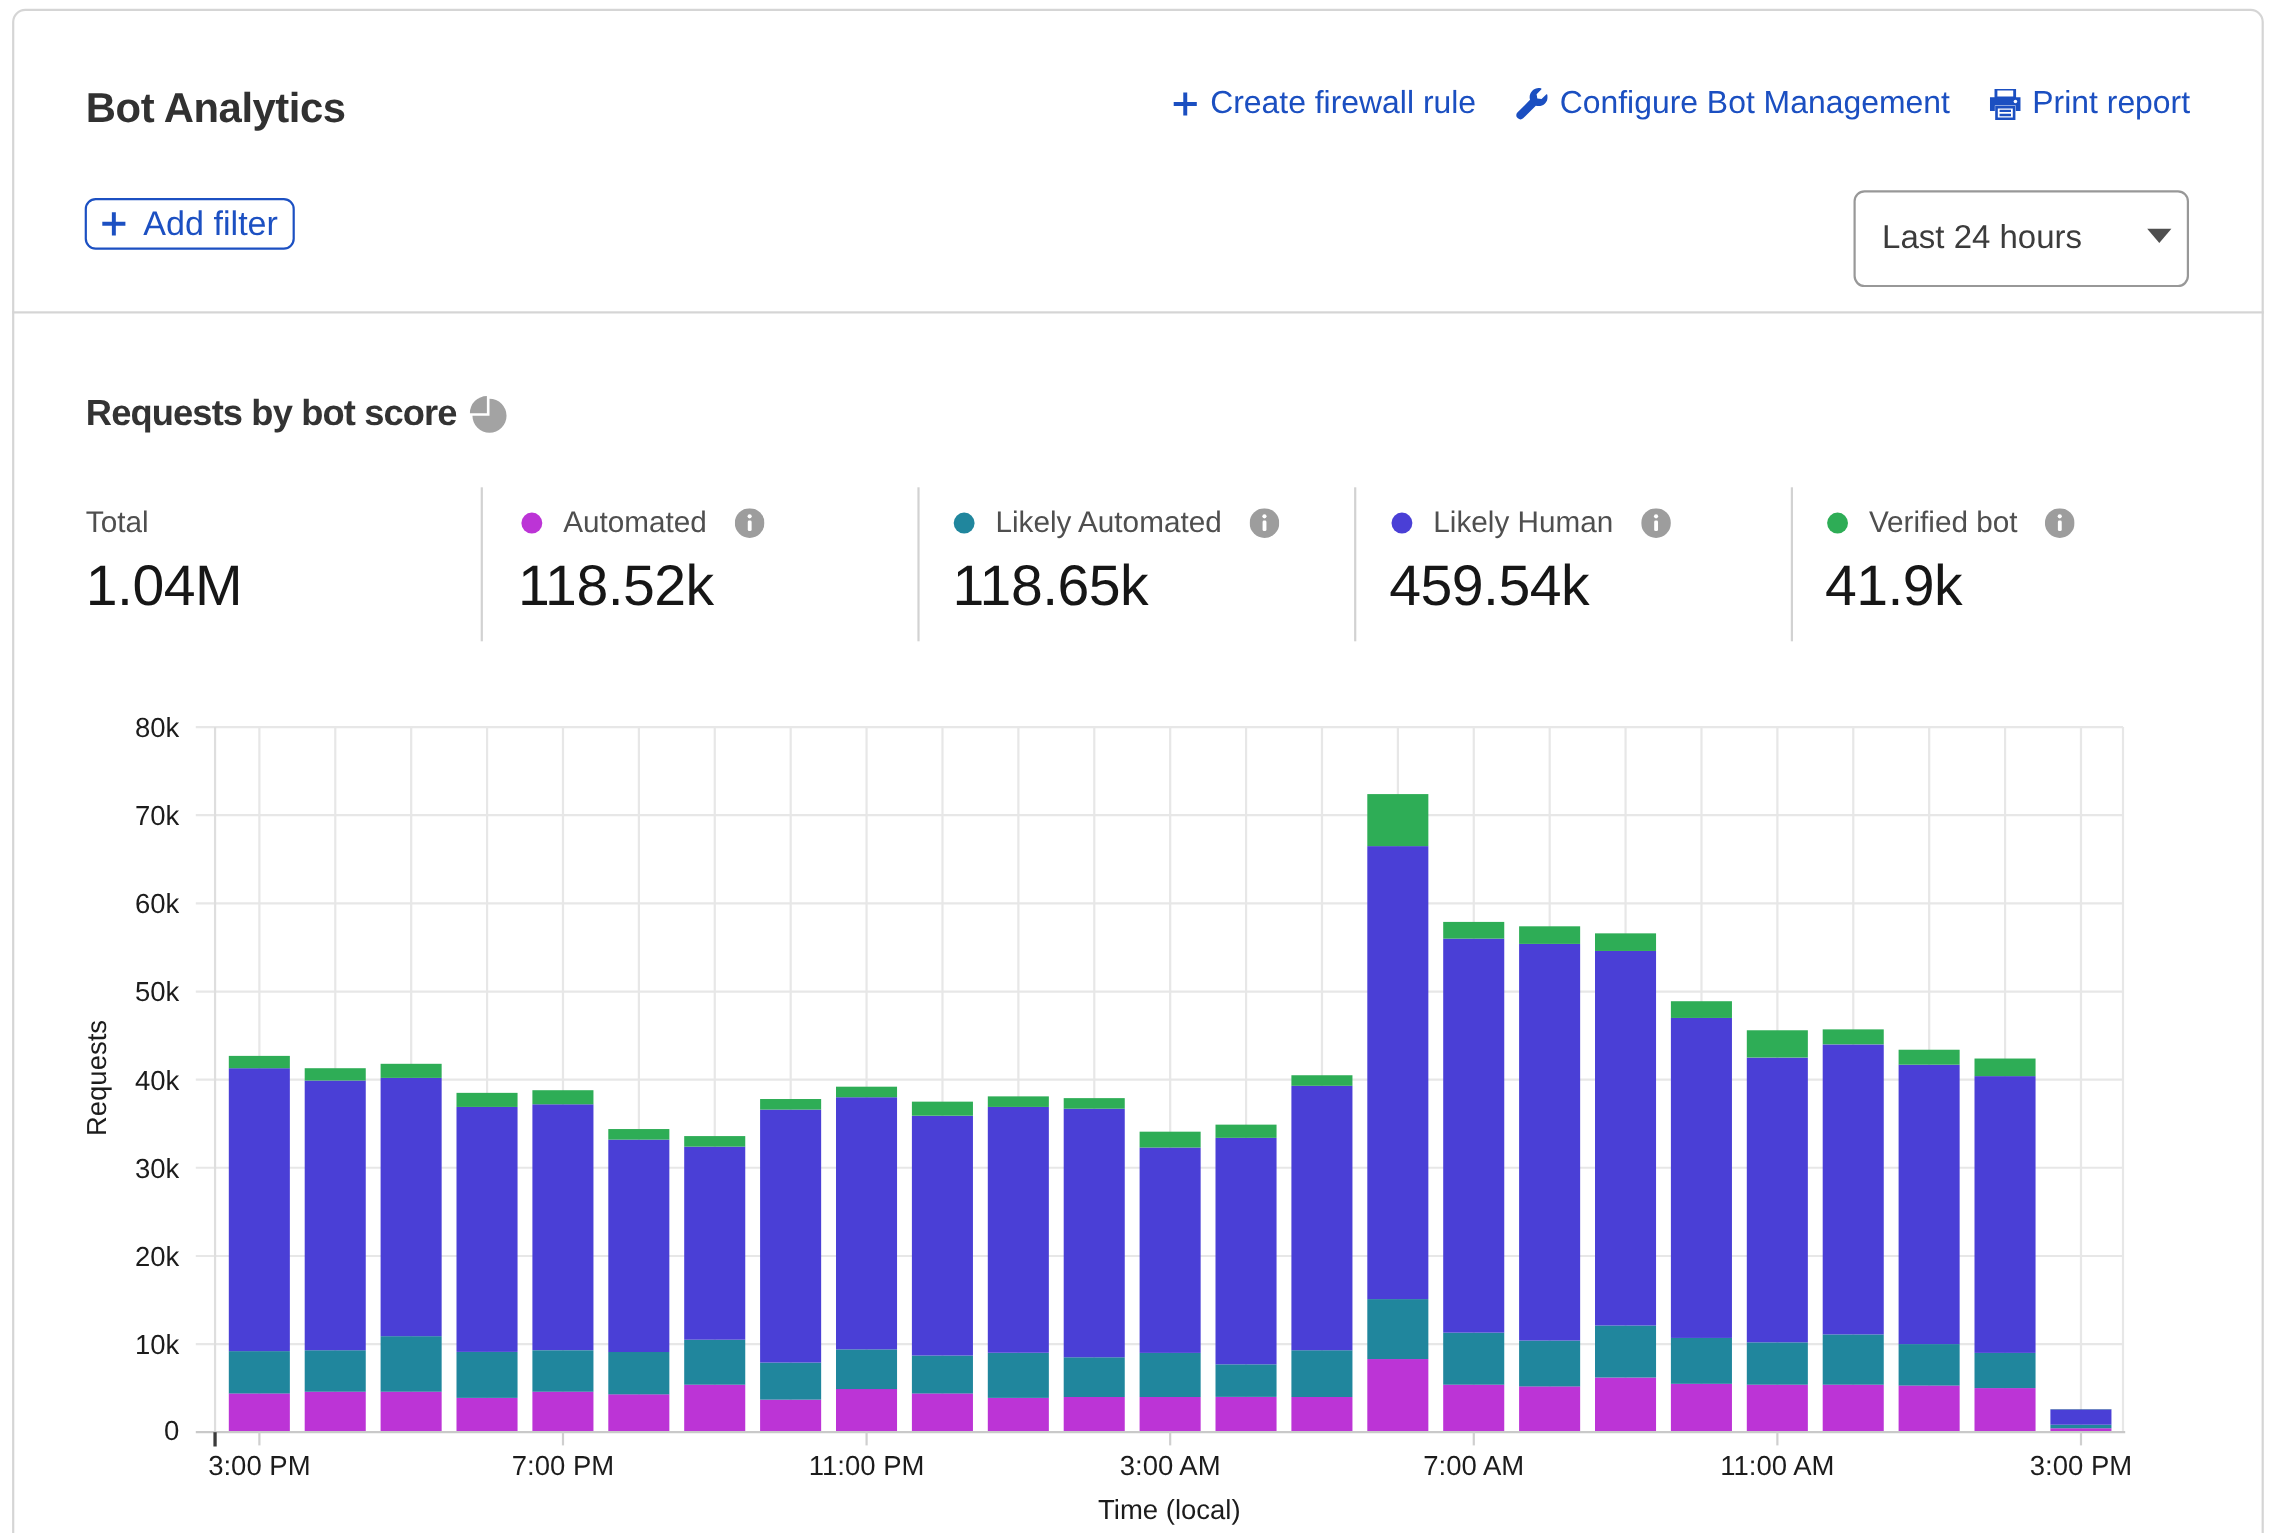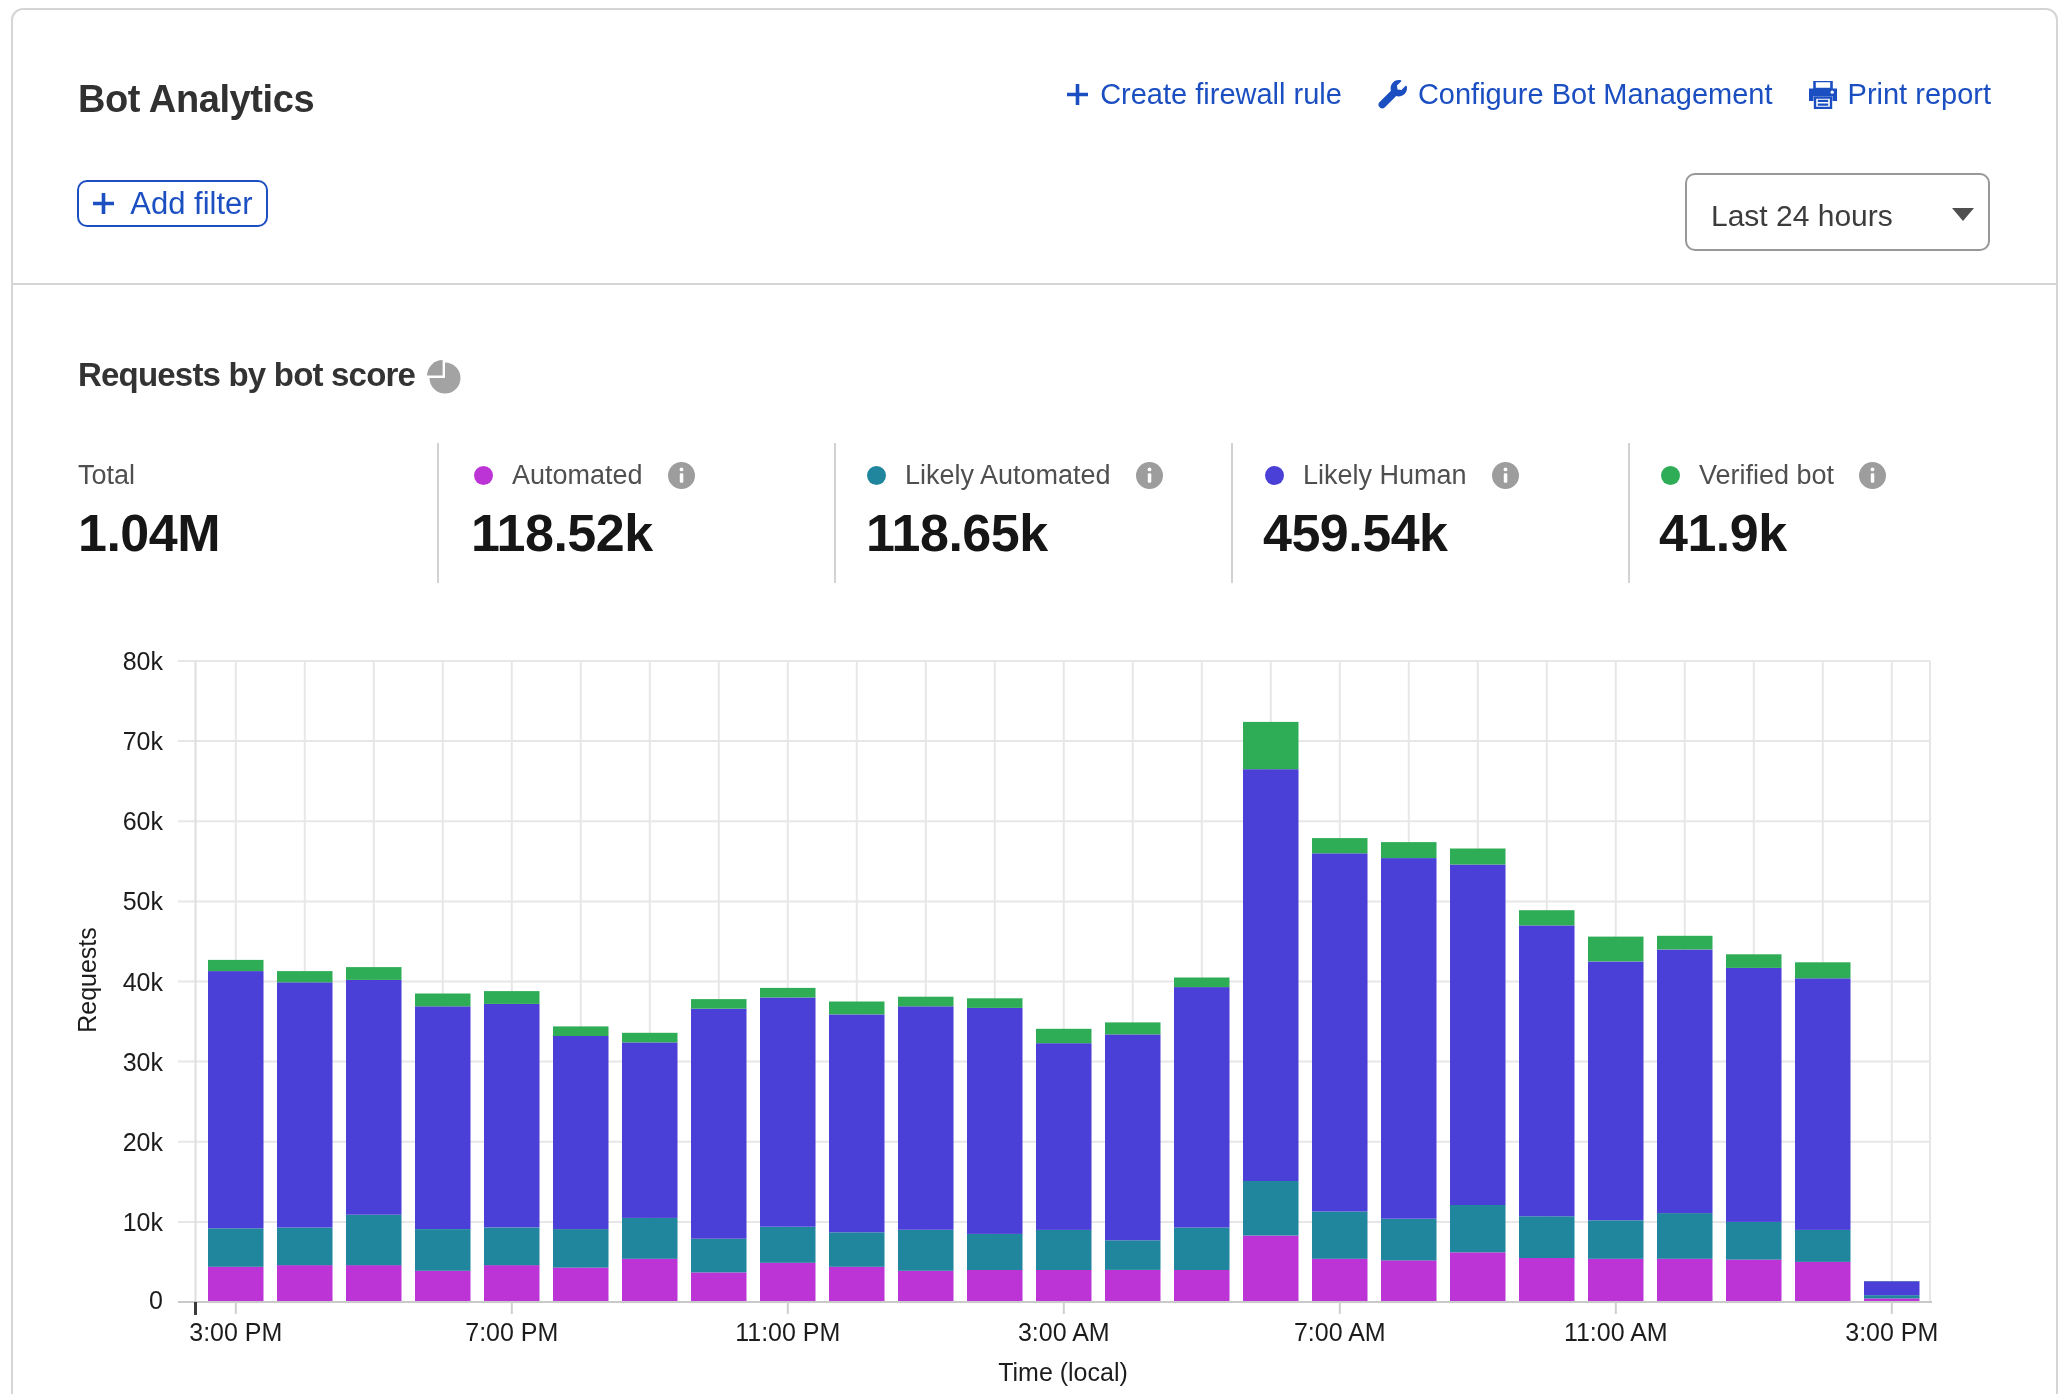--- a/index.html
+++ b/index.html
@@ -1,28 +1,28 @@
 <!DOCTYPE html>
 <html><head><meta charset="utf-8"><style>
 * { margin:0; padding:0; box-sizing:border-box; }
 html,body { width:2070px; height:1394px; background:#fff; font-family:"Liberation Sans", sans-serif; position:relative; overflow:hidden; }
 .card { position:absolute; left:11px; top:8px; width:2047px; height:1500px; border:2px solid #d5d5d5; border-radius:12px; background:#fff; }
 .hdivider { position:absolute; left:11px; top:283px; width:2047px; height:2px; background:#d5d5d5; }
 .h1 { position:absolute; left:78px; top:78px; font-size:38px; font-weight:700; color:#313131; letter-spacing:-0.4px; }
 .links { position:absolute; top:78px; right:79px; display:flex; align-items:center; gap:36px; }
 .link { display:flex; align-items:center; gap:11px; color:#1b4fc1; font-size:29px; }
 .addfilter { position:absolute; left:77px; top:180px; width:191px; height:47px; border:2.5px solid #1c50c2; border-radius:10px; display:flex; align-items:center; justify-content:center; gap:15px; color:#1c50c2; font-size:31px; }
-.dropdown { position:absolute; left:1685px; top:173px; width:305px; height:78px; border:2px solid #989898; border-radius:10px; background:#fff; }
+.dropdown { position:absolute; left:1685px; top:173px; width:305px; height:88px; border:2px solid #989898; border-radius:10px; background:#fff; }
 .dropdown .txt { position:absolute; left:24px; top:24px; font-size:30px; color:#3c3c3c; }
 .caret { position:absolute; right:14px; top:33px; width:0; height:0; border-left:11.5px solid transparent; border-right:11.5px solid transparent; border-top:13px solid #4f4f4f; }
 .h2 { position:absolute; left:78px; top:356px; font-size:33px; font-weight:700; color:#333; letter-spacing:-0.8px; }
 .slabel { position:absolute; top:460px; display:flex; align-items:center; gap:19px; font-size:27px; color:#4f4f4f; }
 .slabel .dot { width:19px; height:19px; border-radius:50%; display:inline-block; }
 .slabel .info { margin-left:6px; }
-.sval { position:absolute; top:503px; font-size:52px; font-weight:700; color:#161616; letter-spacing:-0.5px; }
+.sval { position:absolute; top:503px; font-size:52px; font-weight:400; color:#161616; letter-spacing:-0.5px; }
 .vdiv { position:absolute; top:443px; height:140px; width:2px; background:#d2d2d2; }
 .ax { font-size:25px; fill:#1c1c1c; font-family:"Liberation Sans", sans-serif; }
 </style></head>
 <body>
 <div class="card"></div>
 <div class="h1">Bot Analytics</div>
 <div class="links">
   <div class="link">
       <svg width="23" height="23" viewBox="0 0 23 23">
         <path d="M9.7 1h3.6v8.7H22v3.6h-8.7V22H9.7v-8.7H1V9.7h8.7z" fill="#1b4fc1"></path>

